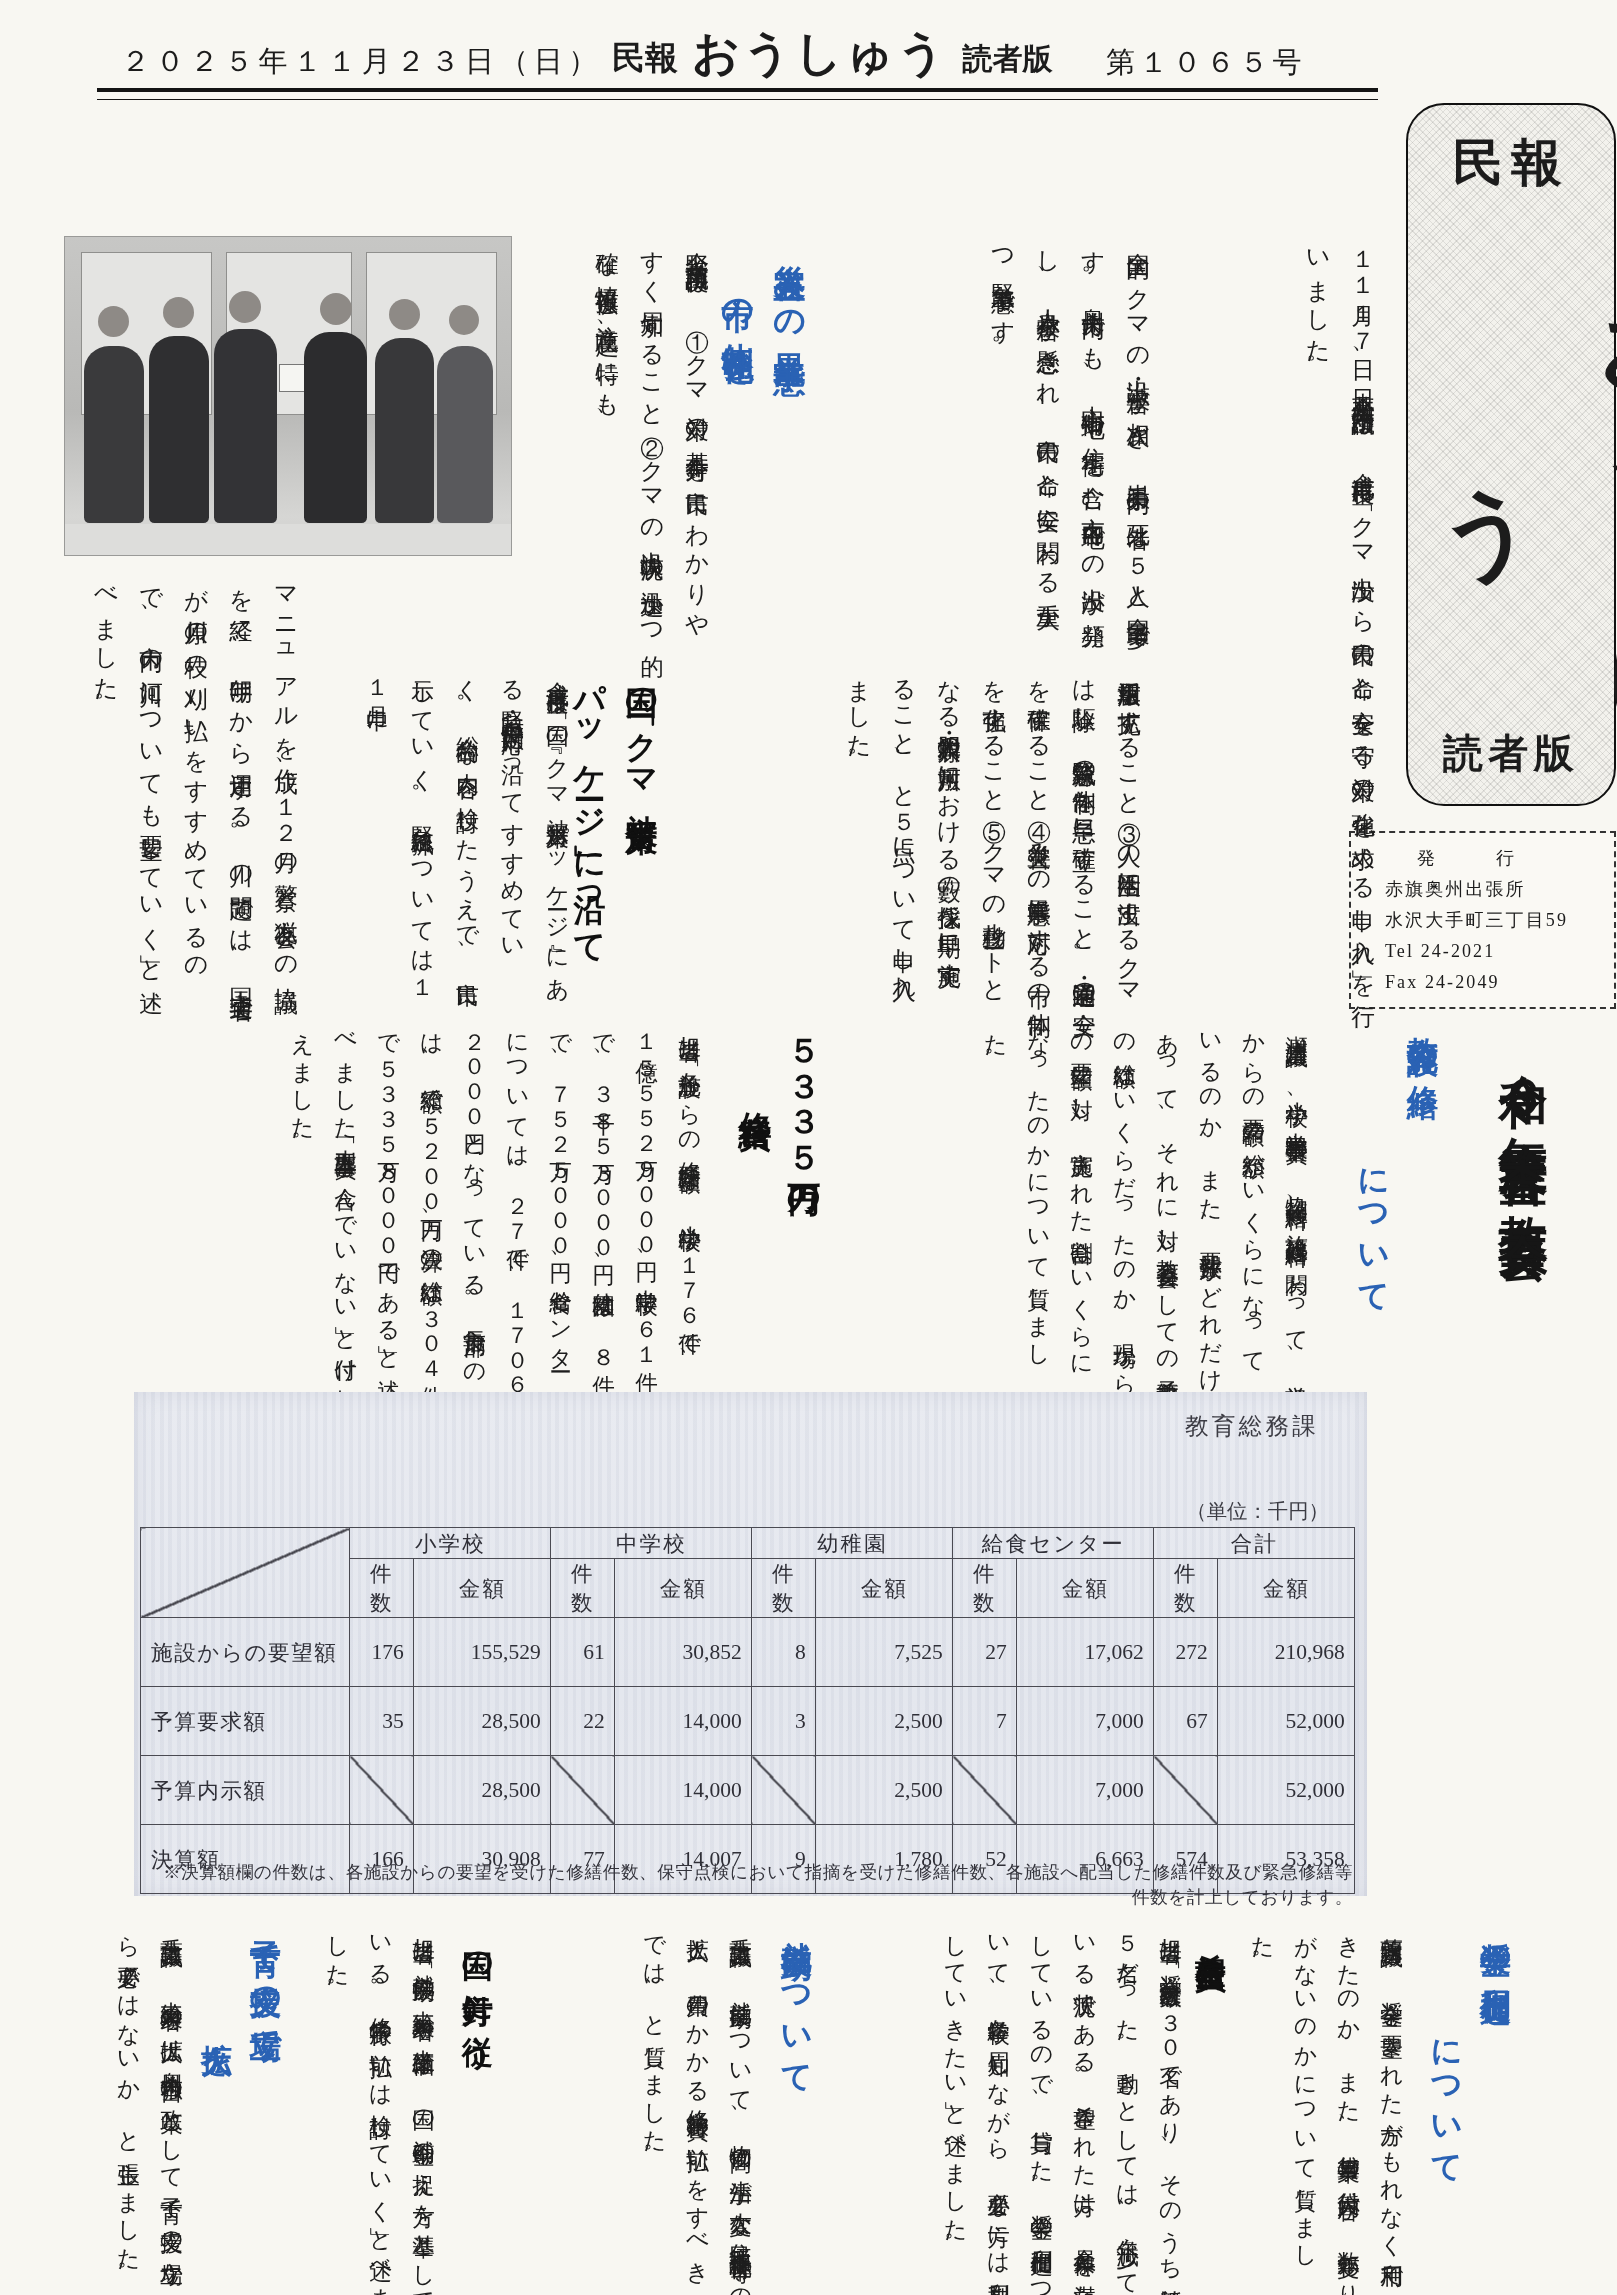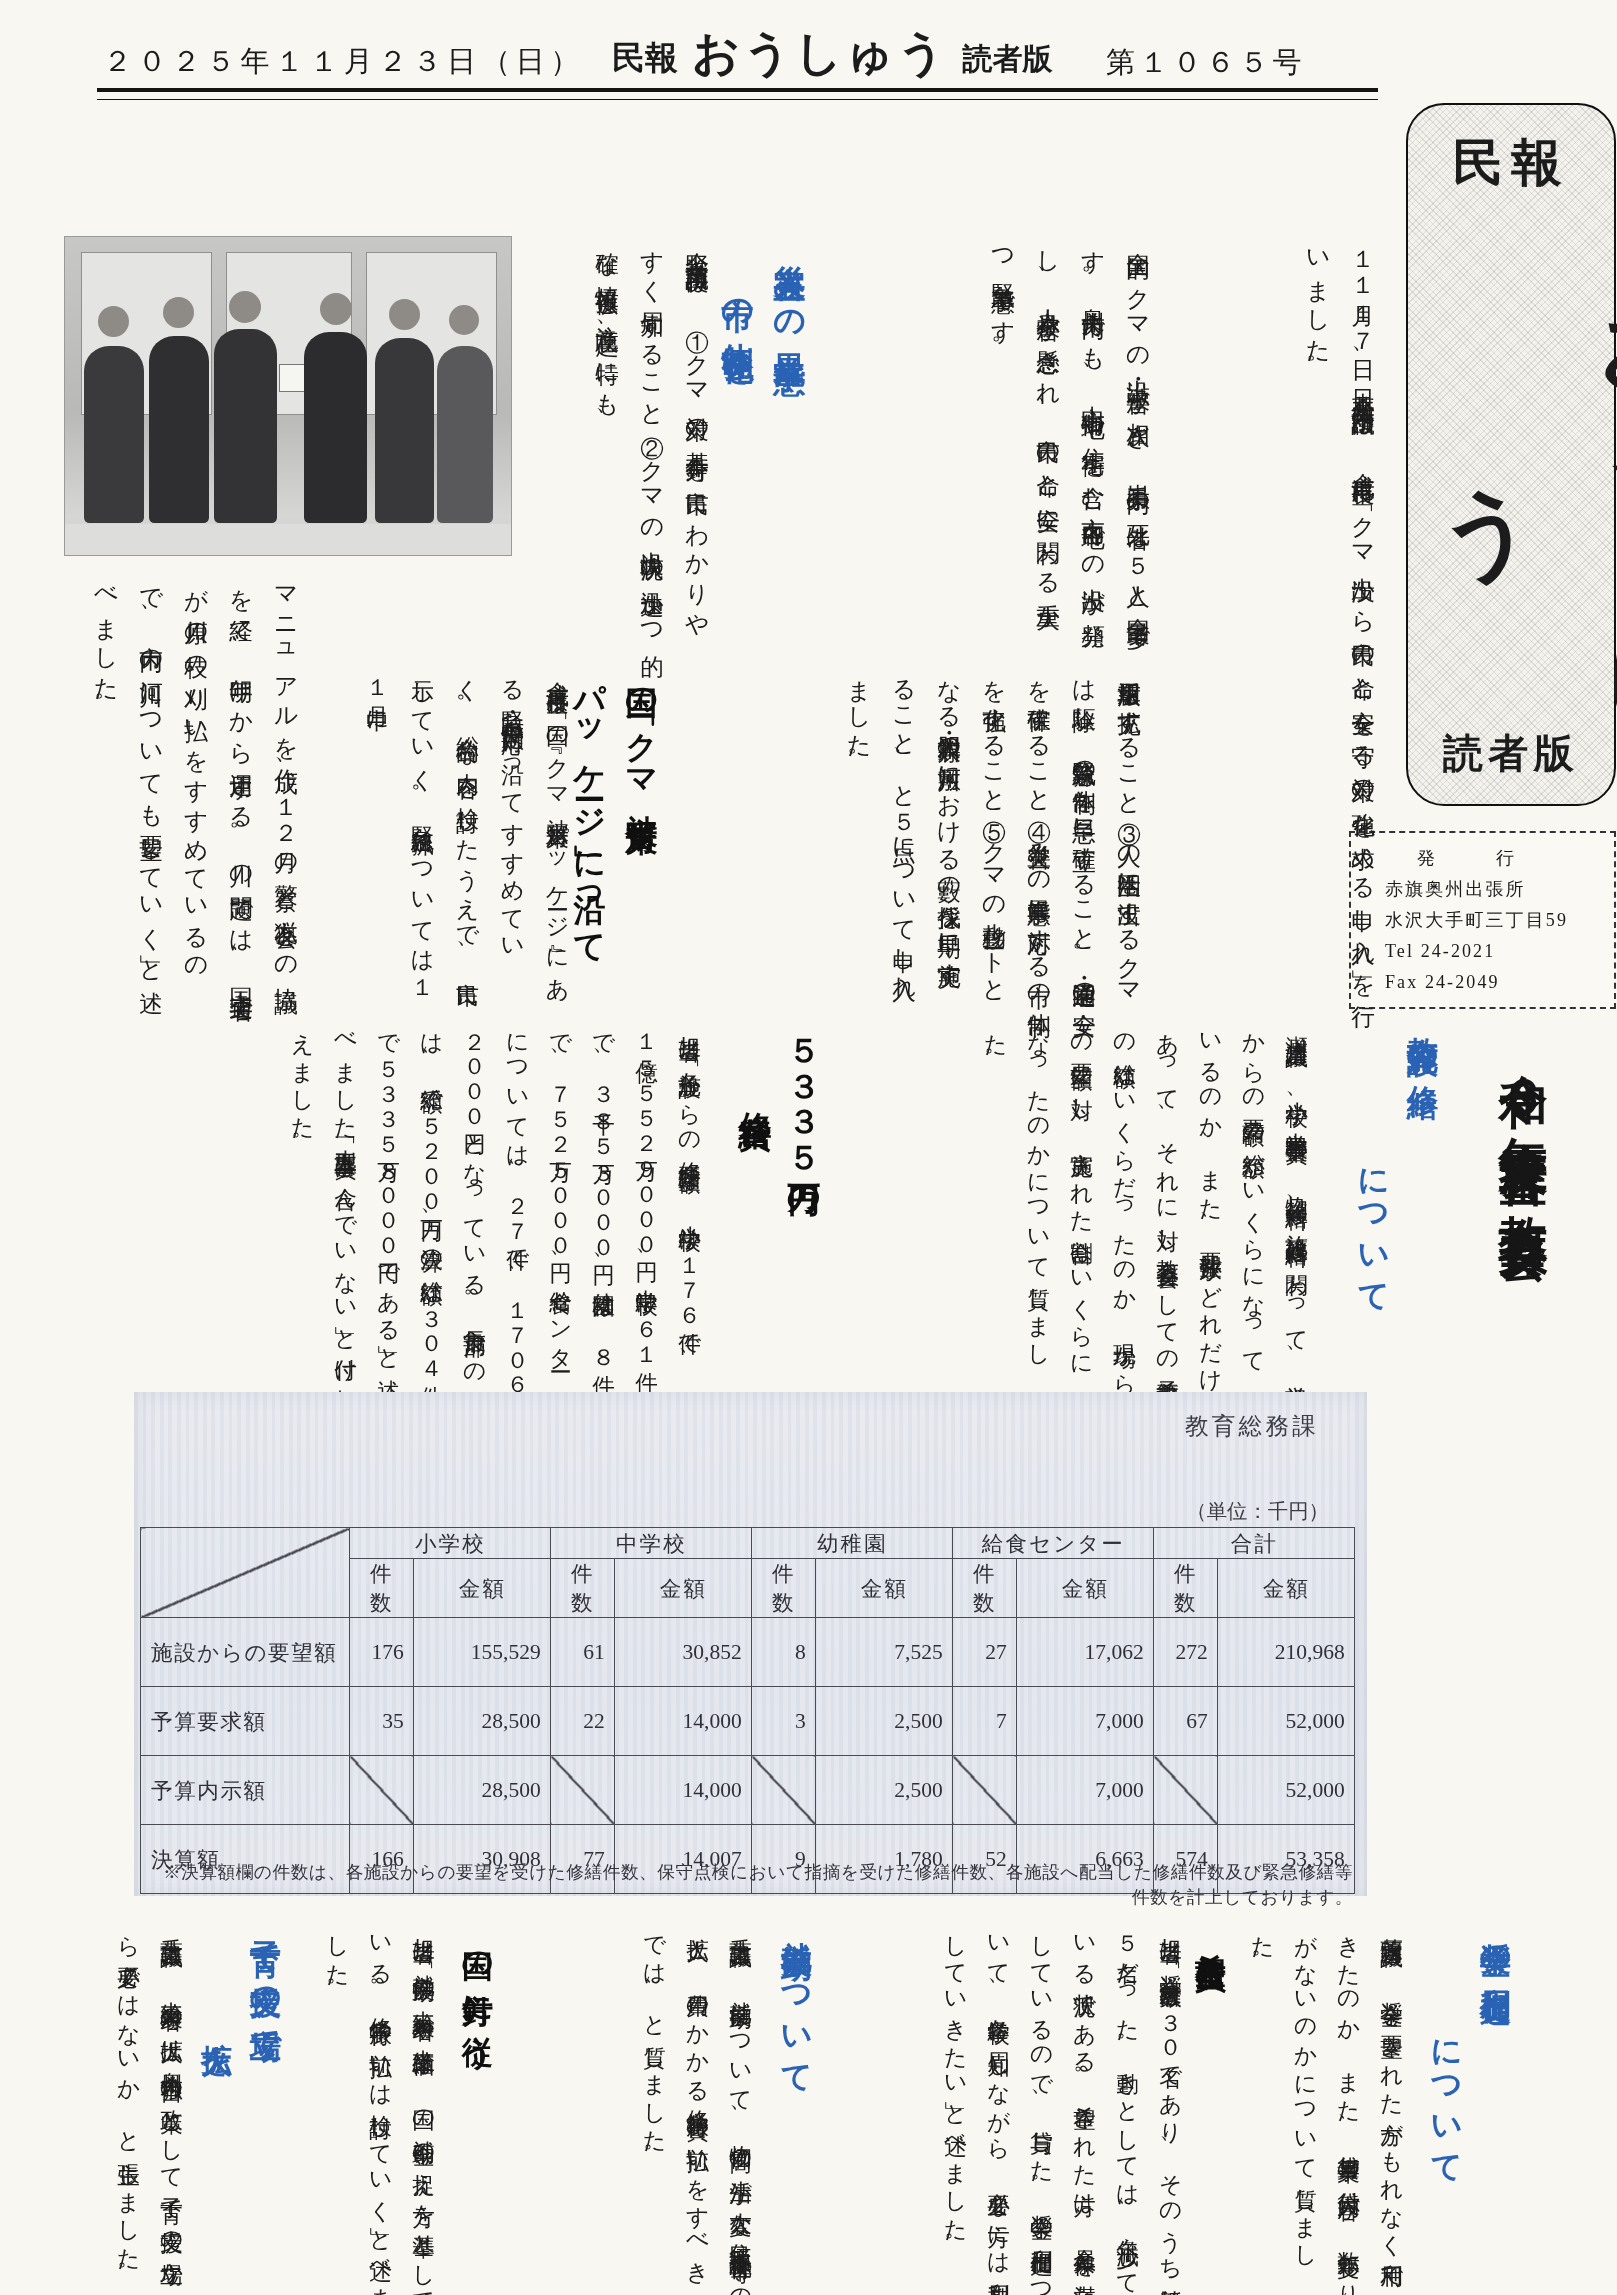--- a/index.html
+++ b/index.html
@@ -2,21 +2,21 @@
 <html lang="ja" style="font-size:8.6px"><head>
 <meta charset="utf-8">
 <style>
   html,body{margin:0;padding:0;background:#dcdcd8;}
   #page{
     position:relative;width:1617px;height:2295px;margin:0 auto;
     background:#f8f7f2;overflow:hidden;
     font-family:"Liberation Serif","DejaVu Serif",serif;color:#1c1c1c;
   }
   
-  .hdr-date{position:absolute;left:103px;top:42px;font-size:29px;letter-spacing:5.4px;}
+  .hdr-date{position:absolute;left:121px;top:42px;font-size:29px;letter-spacing:5.4px;}
   .hdr-center{position:absolute;left:612px;top:21.5px;display:flex;align-items:baseline;gap:14px;}
   .hdr-paper-small{font-size:33px;font-weight:bold;}
   .hdr-paper-large{font-size:47px;font-weight:bold;letter-spacing:3.2px;}
   .hdr-edition{font-size:30px;font-weight:bold;}
   .hdr-issue{position:absolute;left:1106px;top:43px;font-size:29px;letter-spacing:4.3px;}
   .divider{position:absolute;left:97px;top:88px;width:1281px;height:7px;
     border-top:4.3px solid #141414;border-bottom:1.1px solid #141414;}
   
   .headline{
     position:absolute;left:132px;top:110px;width:1251px;

